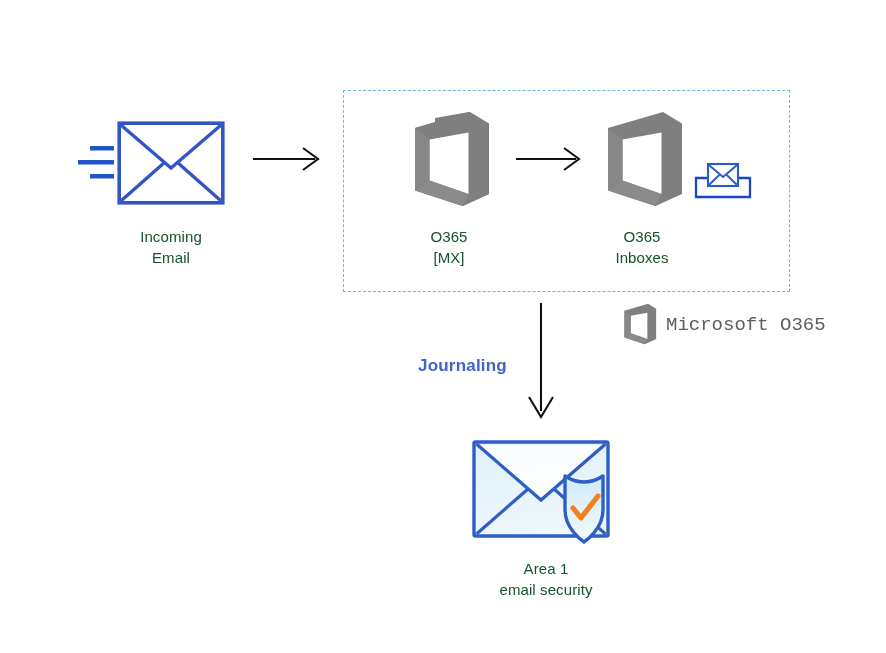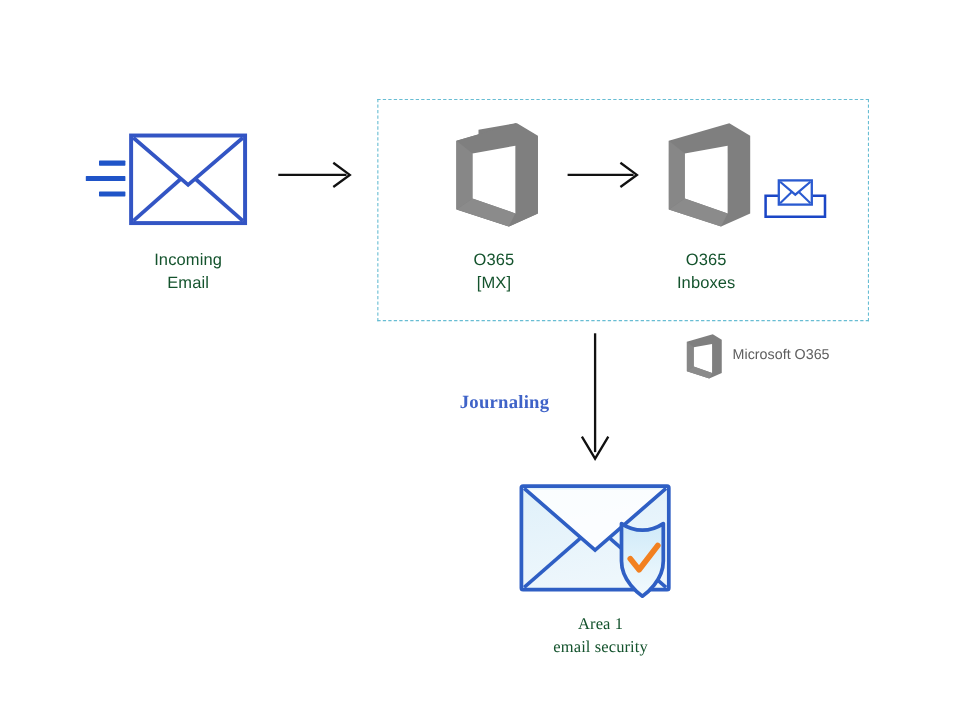--- a/index.html
+++ b/index.html
@@ -39,29 +39,29 @@
     position: absolute;
     border: 1.6px dashed #68bdd3;
     box-sizing: border-box;
     background: transparent;
   }
   .journaling-label {
     position: absolute;
     color: #3f63c8;
     font-size: 17px;
     font-weight: bold;
-    font-family: Liberation Serif, serif;
+    font-family: Liberation Sans, sans-serif;
     letter-spacing: 0.2px;
     white-space: nowrap;
   }
   .legend-label {
     position: absolute;
     color: #5e5e5e;
-    font-size: 13px;
-    font-family: Liberation Sans, sans-serif;
+    font-size: 19px;
+    font-family: Liberation Mono, monospace;
     white-space: nowrap;
   }
   svg { display: block; overflow: visible; }
 </style>
 </head>
 <body>
 
 <div class="canvas">
 
   <div class="dashed-group" style="left:343px; top:90px; width:447px; height:202px;"></div>
@@ -211,16 +211,16 @@
                C 112 52, 126 52, 138 44
                L 138 78
                C 138 96, 122 108, 119 110
                C 116 108, 100 96, 100 78
                Z" fill="url(#shieldGrad)" stroke="#2f5fc4" stroke-width="3.4" stroke-linejoin="round" transform="translate(-5,0)"></path>
 
       <path d="M 103 76 L 111 86 L 128 64" fill="none" stroke="#f28020" stroke-width="5.2" stroke-linecap="round" stroke-linejoin="round"></path>
     </svg>
   </div>
 
-  <div class="caption" style="left:466px; top:558px; width:160px;font-family:Liberation Serif, serif;">Area 1
+  <div class="caption" style="left:466px; top:558px; width:160px;">Area 1
 email security</div>
 
 </div>
 
 </body></html>

